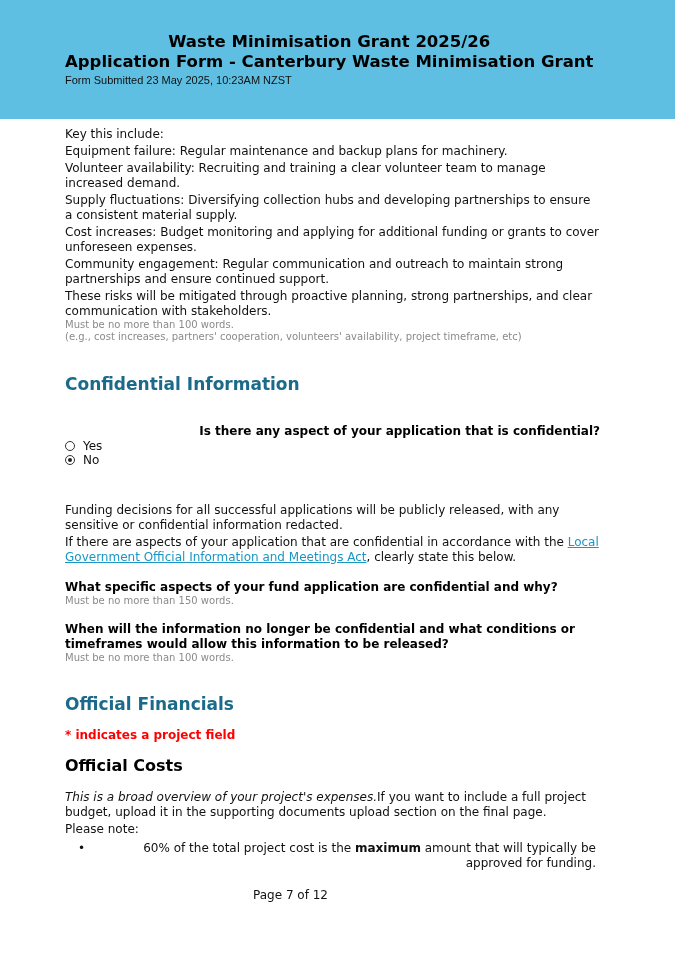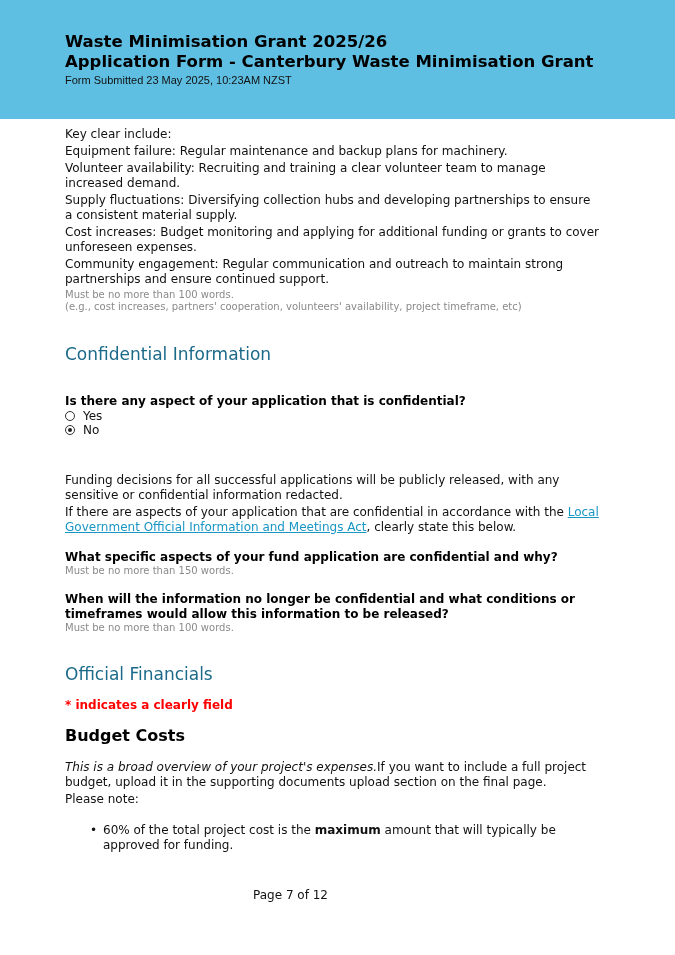--- a/index.html
+++ b/index.html
@@ -1,89 +1,90 @@
 <!DOCTYPE html>
 <html><head>
   <meta charset="utf-8">
   <style>
     html, body { margin: 0; padding: 0; background: #ffffff; }
     body { width: 675px; height: 955px; position: relative; overflow: hidden; font-family: "DejaVu Sans", sans-serif; color: #111; }
     .header { position: absolute; left: 0; top: 0; width: 675px; height: 119px; background: #5ebfe2; }
     .header .inner { position: absolute; left: 65px; top: 32px; }
-    .h-title { font-family: "DejaVu Sans", sans-serif; font-weight: bold; font-size: 16.5px; line-height: 20px; color: #000; white-space: nowrap; }
+    .h-title { font-family: "DejaVu Sans", sans-serif; font-weight: bold; font-size: 16.5px; line-height: 20px; color: #000; white-space: nowrap; text-align: center; }
     .h-sub { font-family: "DejaVu Sans", sans-serif; font-weight: bold; font-size: 13.5px; line-height: 17px; color: #000; white-space: nowrap; }
     .h-date { font-family: "Liberation Sans", sans-serif; font-size: 11px; line-height: 14px; color: #111; white-space: nowrap; margin-top: 1px; }
 
     .content { position: absolute; left: 65px; top: 127px; width: 535px; }
     p { margin: 0; font-size: 12px; line-height: 15px; }
     .para { margin-bottom: 2px; }
     .hint { font-size: 10px; line-height: 12px; color: #8a8a8a; }
-    .section-title { font-weight: normal; font-size: 17px; line-height: 20px; color: #1c6a8a; }
+    .section-title { font-weight: bold; font-size: 17px; line-height: 20px; color: #1c6a8a; }
     .question { font-weight: bold; font-size: 12px; line-height: 15px; color: #000; }
     .radio-row { display: flex; align-items: center; font-size: 12px; line-height: 14px; }
     .radio { width: 8px; height: 8px; border: 1px solid #333; border-radius: 50%; margin-right: 8px; position: relative; box-sizing: content-box; }
     .radio.checked::after { content: ""; position: absolute; left: 2px; top: 2px; width: 4px; height: 4px; border-radius: 50%; background: #222; }
     a.link { color: #1a96c4; text-decoration: underline; }
     .required-note { font-weight: bold; font-size: 12px; line-height: 15px; color: #ff0000; }
     .subsection-title { font-weight: bold; font-size: 16px; line-height: 20px; color: #000; }
-    ul.bullets { margin: 16px; padding-left: 22px; list-style: none; }
+    ul.bullets { margin: 4px; padding-left: 22px; list-style: none; text-align: right; }
     ul.bullets li { font-size: 12px; line-height: 15px; position: relative; }
     ul.bullets li::before { content: "•"; position: absolute; left: -13px; top: 0; }
     .footer { position: absolute; left: 0; width: 581px; top: 888px; text-align: center; font-size: 12px; line-height: 15px; color: #111; }
   </style>
 </head>
 <body>
 
 <div class="header">
   <div class="inner">
     <div class="h-title">Waste Minimisation Grant 2025/26</div>
     <div class="h-title">Application Form - Canterbury Waste Minimisation Grant</div>
     <div class="h-date">Form Submitted 23 May 2025, 10:23AM NZST</div>
   </div>
 </div>
 
 <div class="content">
 
   <div>
-    <p class="para">Key clear include:</p>
+    <p class="para">Key this include:</p>
     <p class="para">Equipment failure: Regular maintenance and backup plans for machinery.</p>
     <p class="para">Volunteer availability: Recruiting and training a clear volunteer team to manage increased demand.</p>
     <p class="para">Supply fluctuations: Diversifying collection hubs and developing partnerships to ensure a consistent material supply.</p>
     <p class="para">Cost increases: Budget monitoring and applying for additional funding or grants to cover unforeseen expenses.</p>
     <p class="para">Community engagement: Regular communication and outreach to maintain strong partnerships and ensure continued support.</p>
+    <p>These risks will be mitigated through proactive planning, strong partnerships, and clear communication with stakeholders.</p>
     <p class="hint">Must be no more than 100 words.</p>
     <p class="hint">(e.g., cost increases, partners' cooperation, volunteers' availability, project timeframe, etc)</p>
   </div>
 
   <div class="section-title" style="margin-top:31px;">Confidential Information</div>
 
-  <div class="question" style="margin-top:30px;">Is there any aspect of your application that is confidential?</div>
+  <div class="question" style="margin-top:30px;text-align:right;">Is there any aspect of your application that is confidential?</div>
   <div class="radio-row">
     <span class="radio"></span>
     <span>Yes</span>
   </div>
   <div class="radio-row">
     <span class="radio checked"></span>
     <span>No</span>
   </div>
 
   <p class="para" style="margin-top:36px;">Funding decisions for all successful applications will be publicly released, with any sensitive or confidential information redacted.</p>
   <p><span>If there are aspects of your application that are confidential in accordance with the </span><a class="link" href="#">Local Government Official Information and Meetings Act</a><span>, clearly state this below.</span></p>
 
   <div class="question" style="margin-top:15px;">What specific aspects of your fund application are confidential and why?</div>
   <p class="hint">Must be no more than 150 words.</p>
 
   <div class="question" style="margin-top:15px;">When will the information no longer be confidential and what conditions or timeframes would allow this information to be released?</div>
   <p class="hint">Must be no more than 100 words.</p>
 
   <div class="section-title" style="margin-top:30px;">Official Financials</div>
 
-  <div class="required-note" style="margin-top:14px;">* indicates a clearly field</div>
+  <div class="required-note" style="margin-top:14px;">* indicates a project field</div>
 
-  <div class="subsection-title" style="margin-top:13px;">Budget Costs</div>
+  <div class="subsection-title" style="margin-top:13px;">Official Costs</div>
 
   <p class="para" style="margin-top:14px;"><em>This is a broad overview of your project's expenses.</em><span>If you want to include a full project budget, upload it in the supporting documents upload section on the final page.</span></p>
   <p class="para">Please note:</p>
   <ul class="bullets">
     <li><span>60% of the total project cost is the </span><strong>maximum</strong><span> amount that will typically be approved for funding.</span></li>
   </ul>
 </div>
 
 <div class="footer">Page 7 of 12</div>
 

